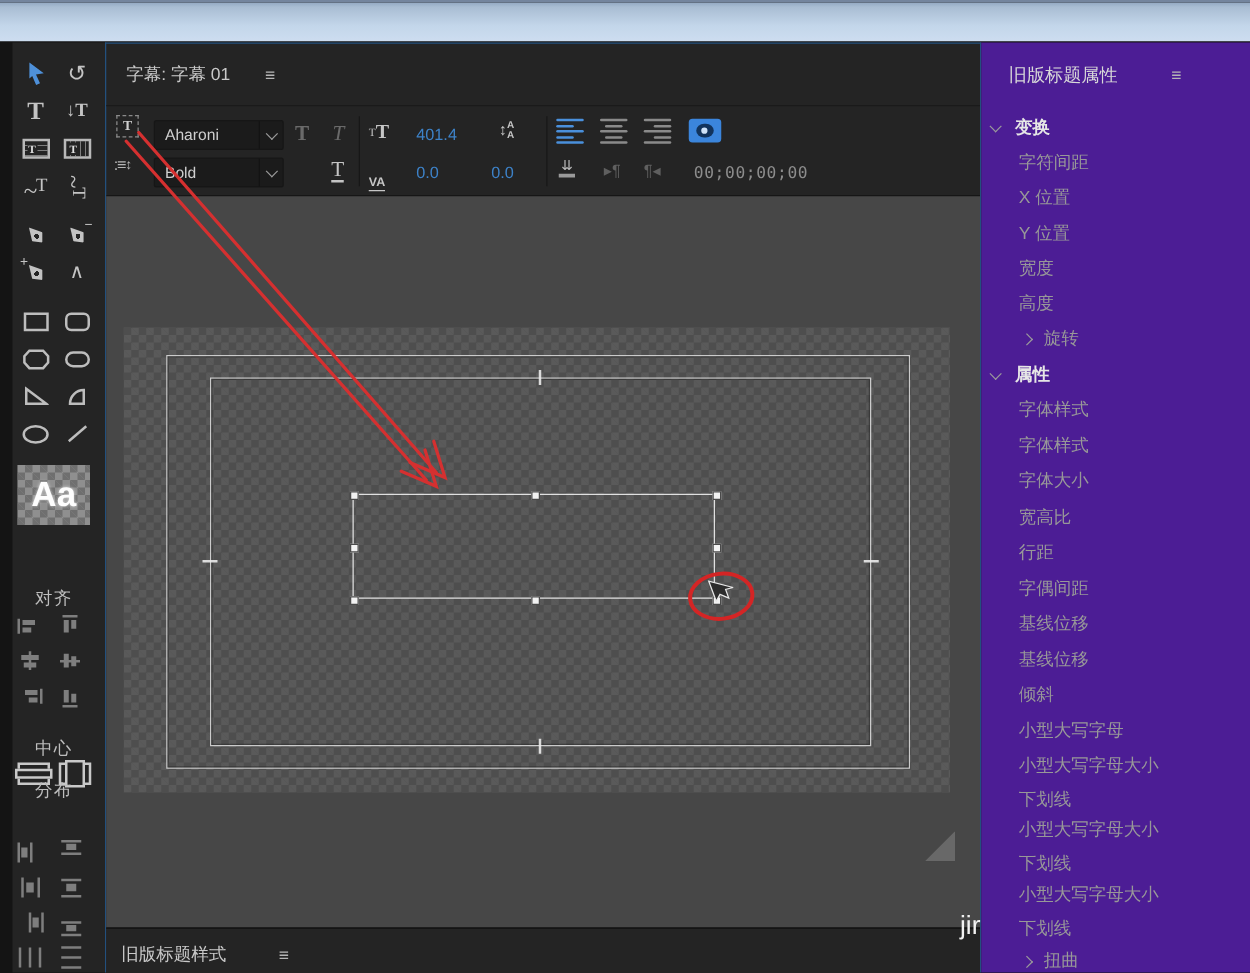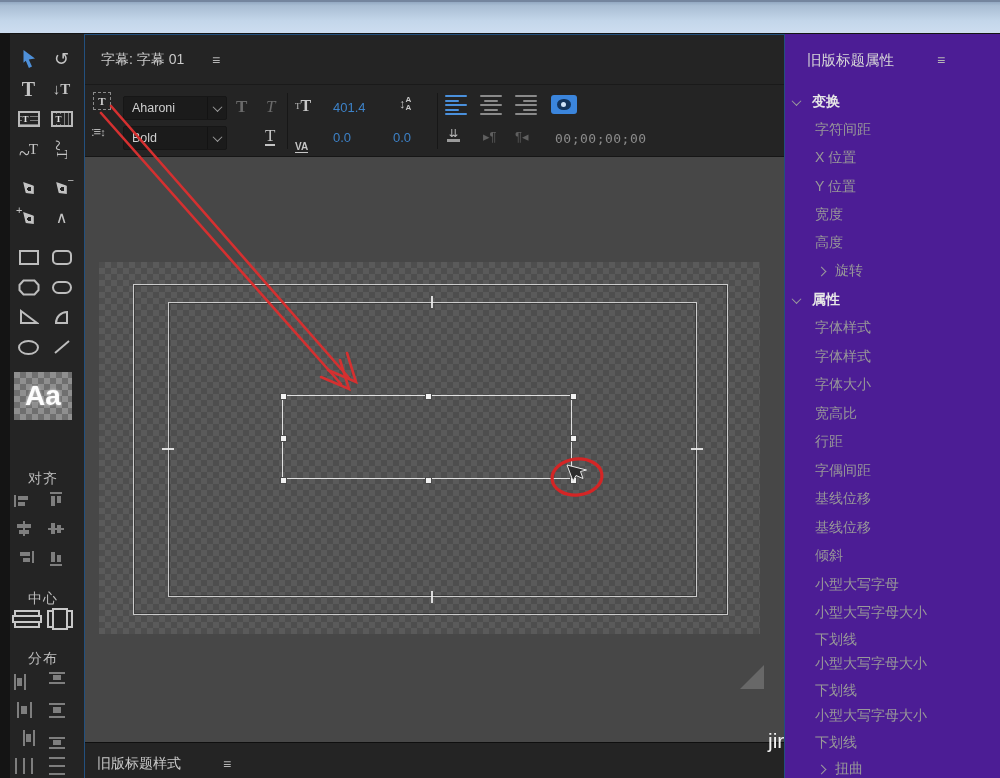--- a/index.html
+++ b/index.html
@@ -284,21 +284,21 @@
           <i></i>
         </span>
       </div>
       <div class="mini">
         <span class="cicon v">
           <i></i>
         </span>
       </div>
     </div>
 
-  <div class="rail-label" style="top:616px">分布</div>
+  <div class="rail-label" style="top:590px">分布</div>
   <div class="mini-grid" style="top:638px" id="dist-grid">
       <div class="mini">
         <i style="left: 0px; top: 2px; width: 2px; height: 16px;"></i>
         <i style="left: 10px; top: 2px; width: 2px; height: 16px;"></i>
         <i style="left: 3px; top: 6px; width: 5px; height: 8px;"></i>
       </div>
       <div class="mini">
         <i style="left: 2px; top: 0px; width: 16px; height: 2px;"></i>
         <i style="left: 2px; top: 10px; width: 16px; height: 2px;"></i>
         <i style="left: 6px; top: 3px; width: 8px; height: 5px;"></i>

